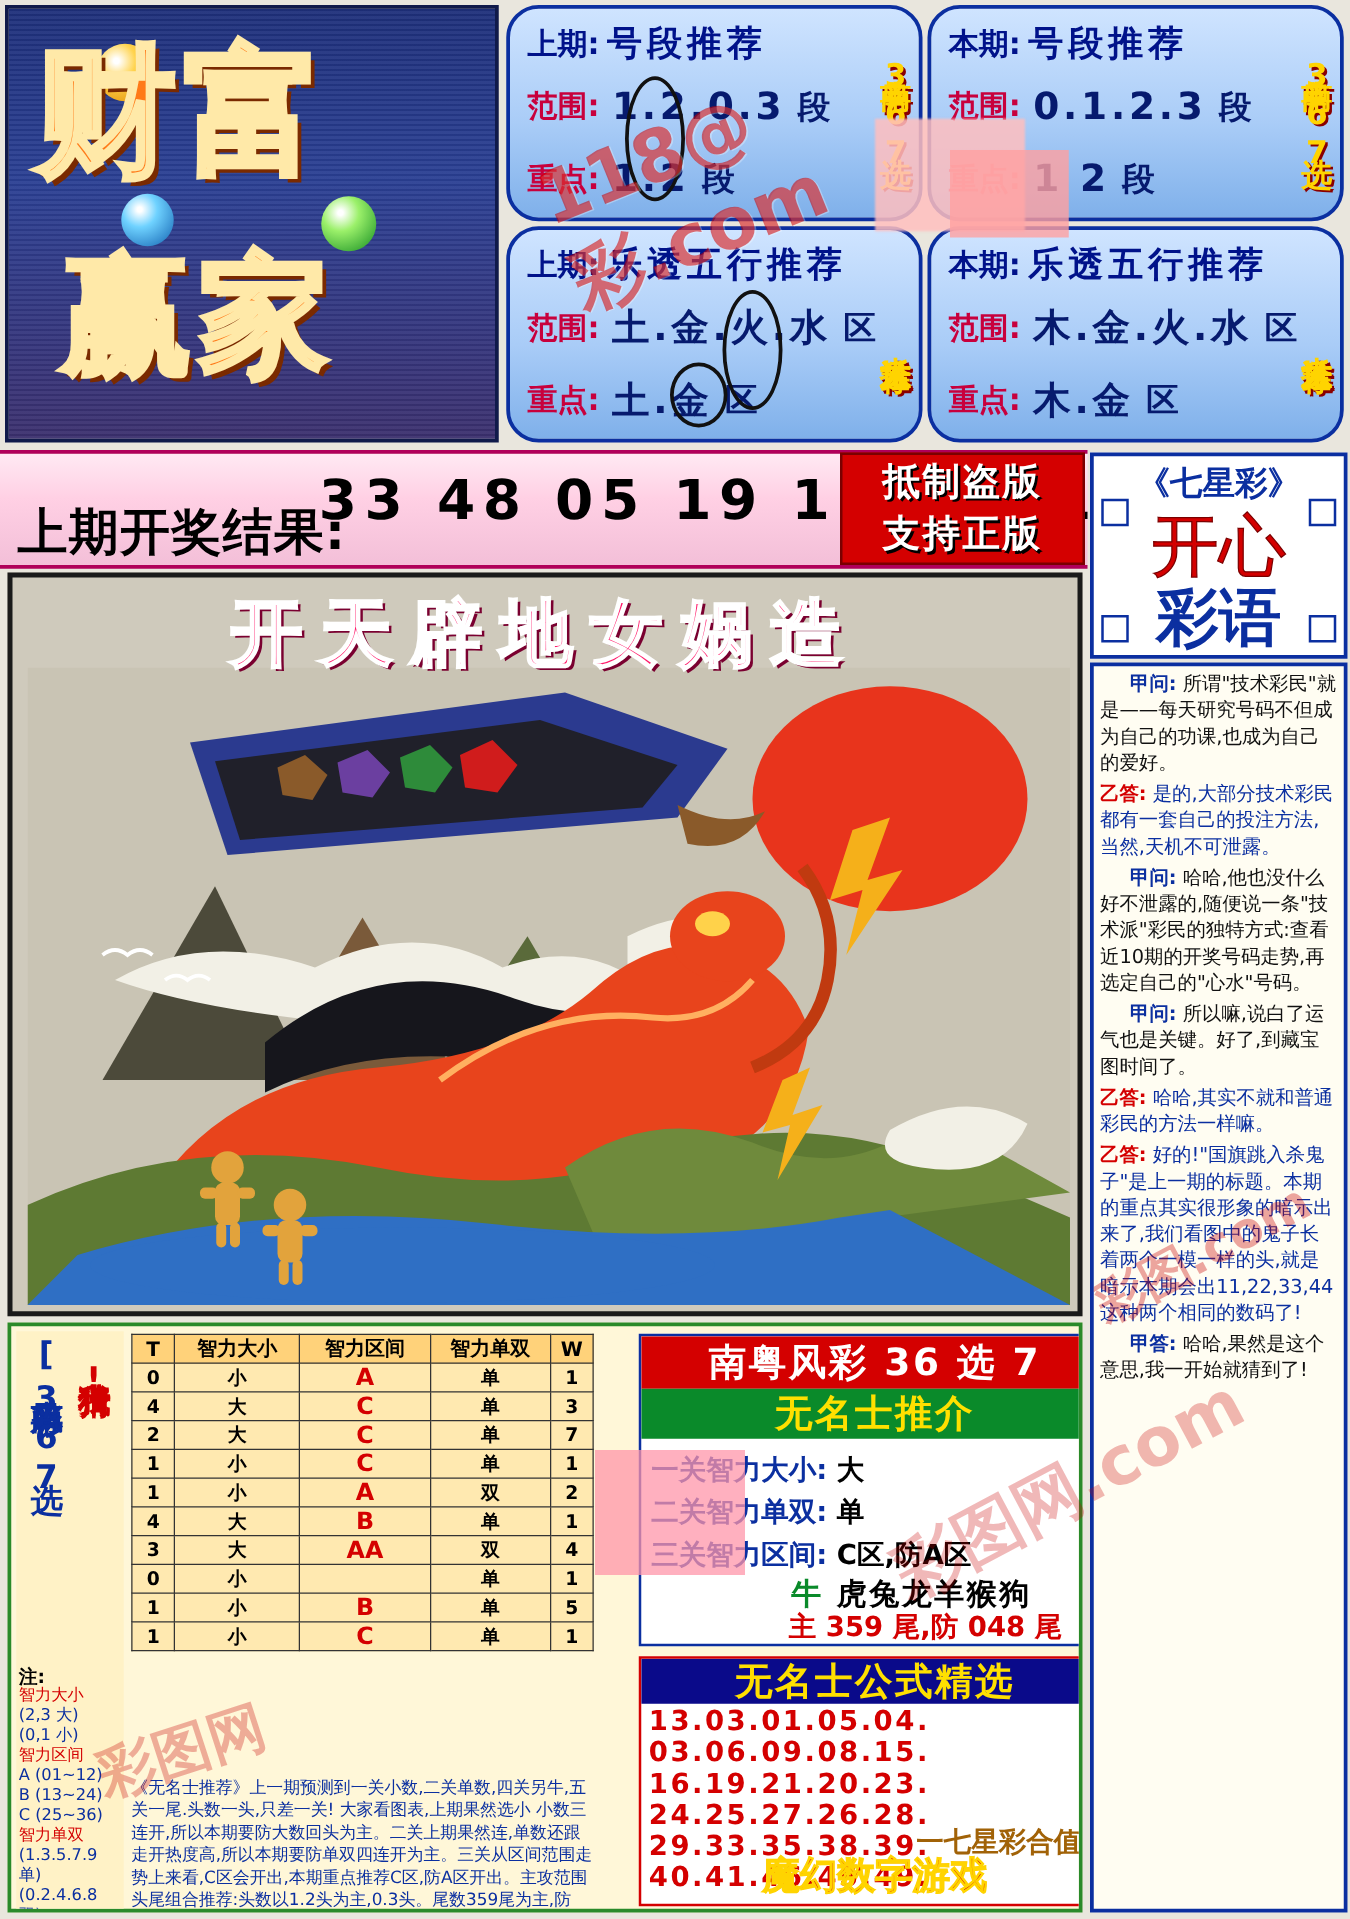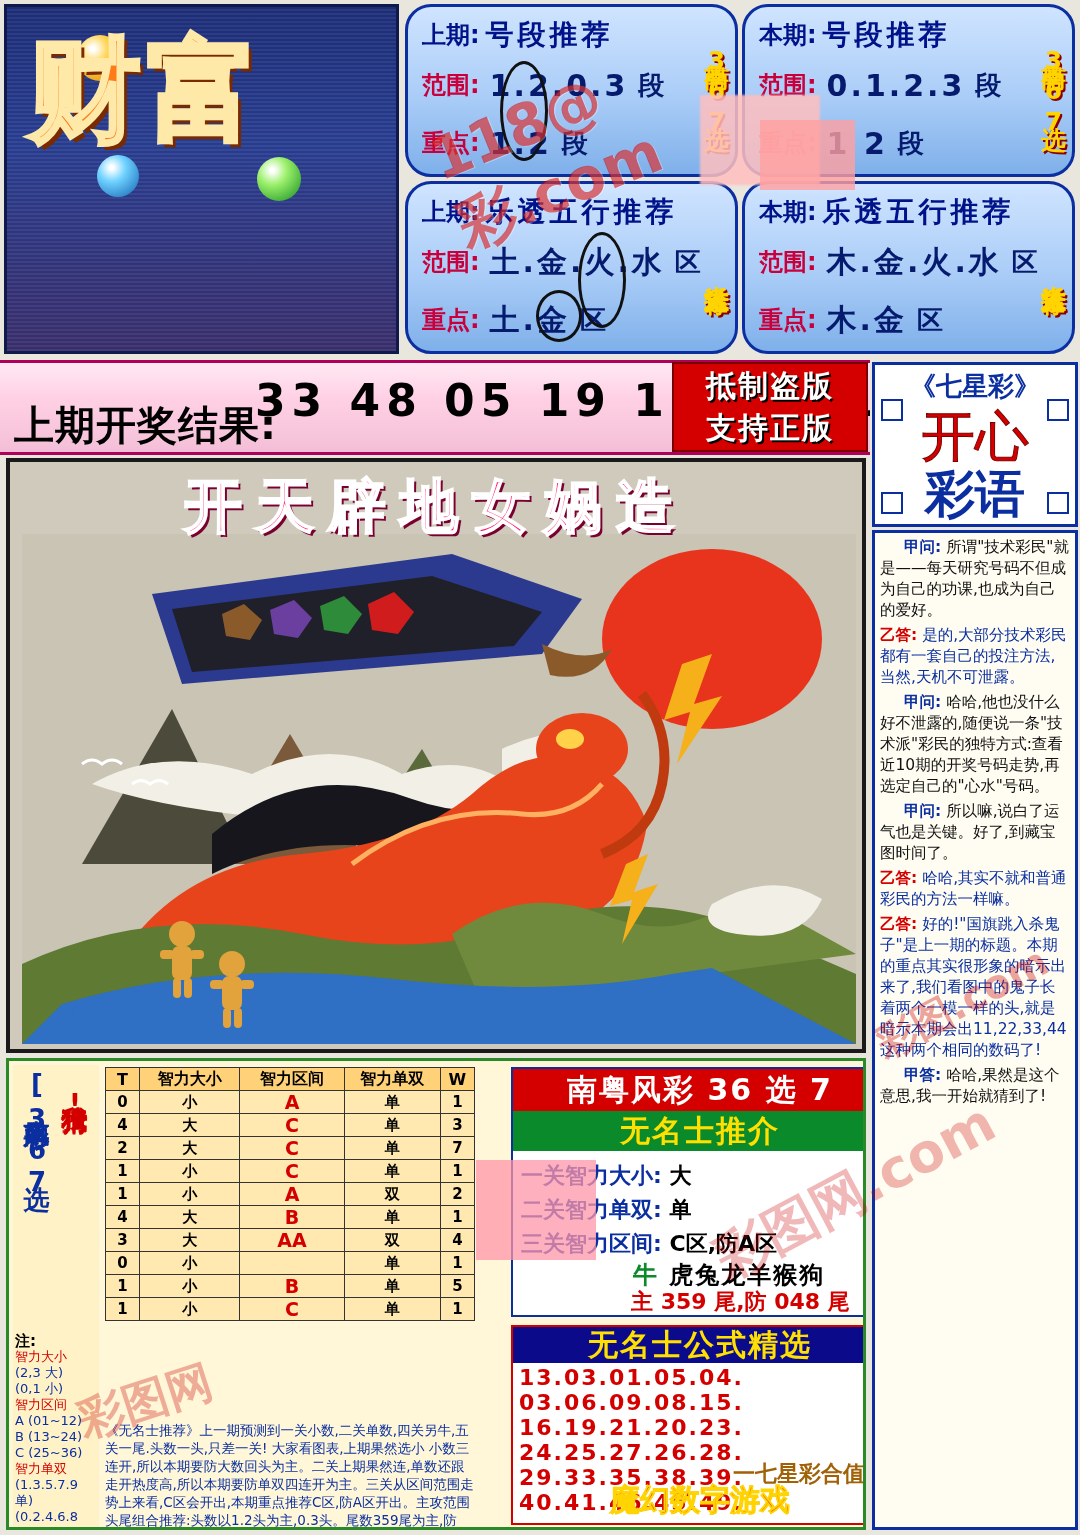--- a/index.html
+++ b/index.html
@@ -303,20 +303,21 @@
 
 <div class="page">
 
   <div class="top-row">
 
     <div class="logo-box">
       <div class="ball b1"></div>
       <div class="ball b2"></div>
       <div class="ball b3"></div>
       <div class="logo-line1">财富</div>
+      <div class="logo-line2">赢家</div>
     </div>
 
     <div class="panel-grid">
 
       <div class="panel">
         <div class="ptitle">
           <span class="lab">上期:</span>
           <span class="val">号段推荐</span>
         </div>
         <div class="prow r1">

